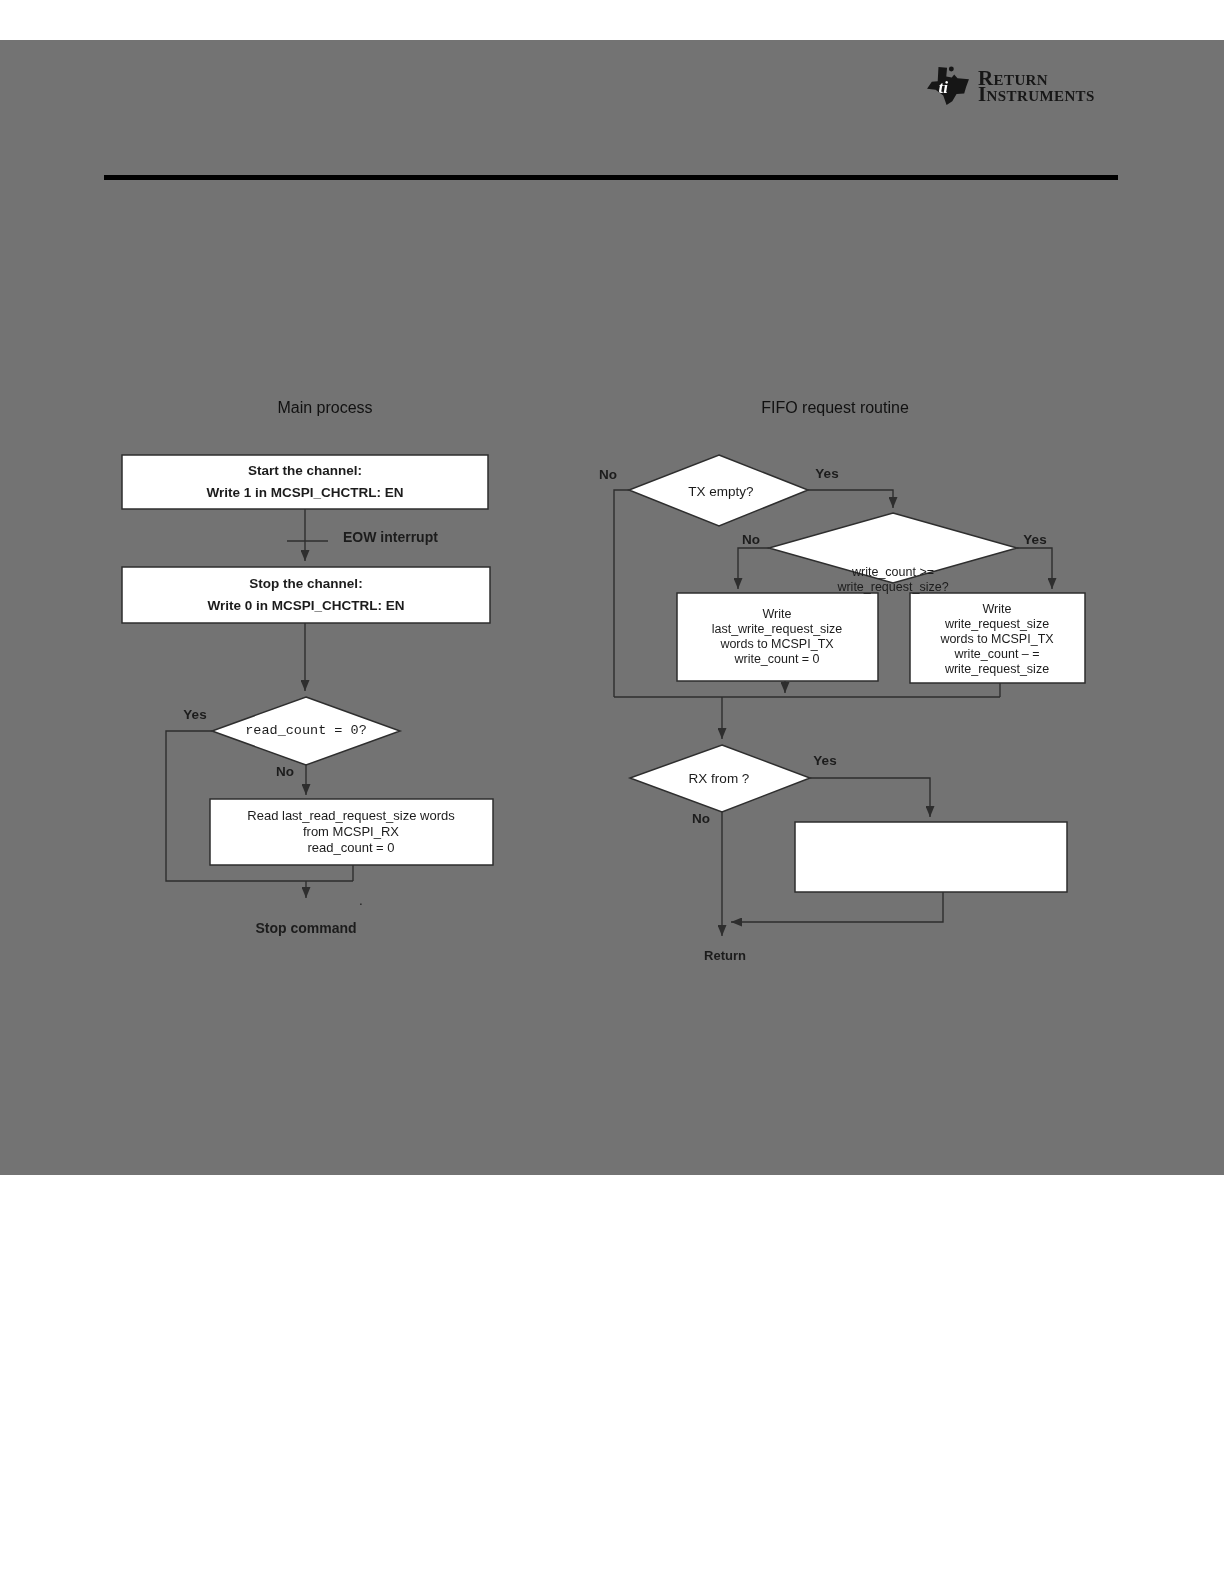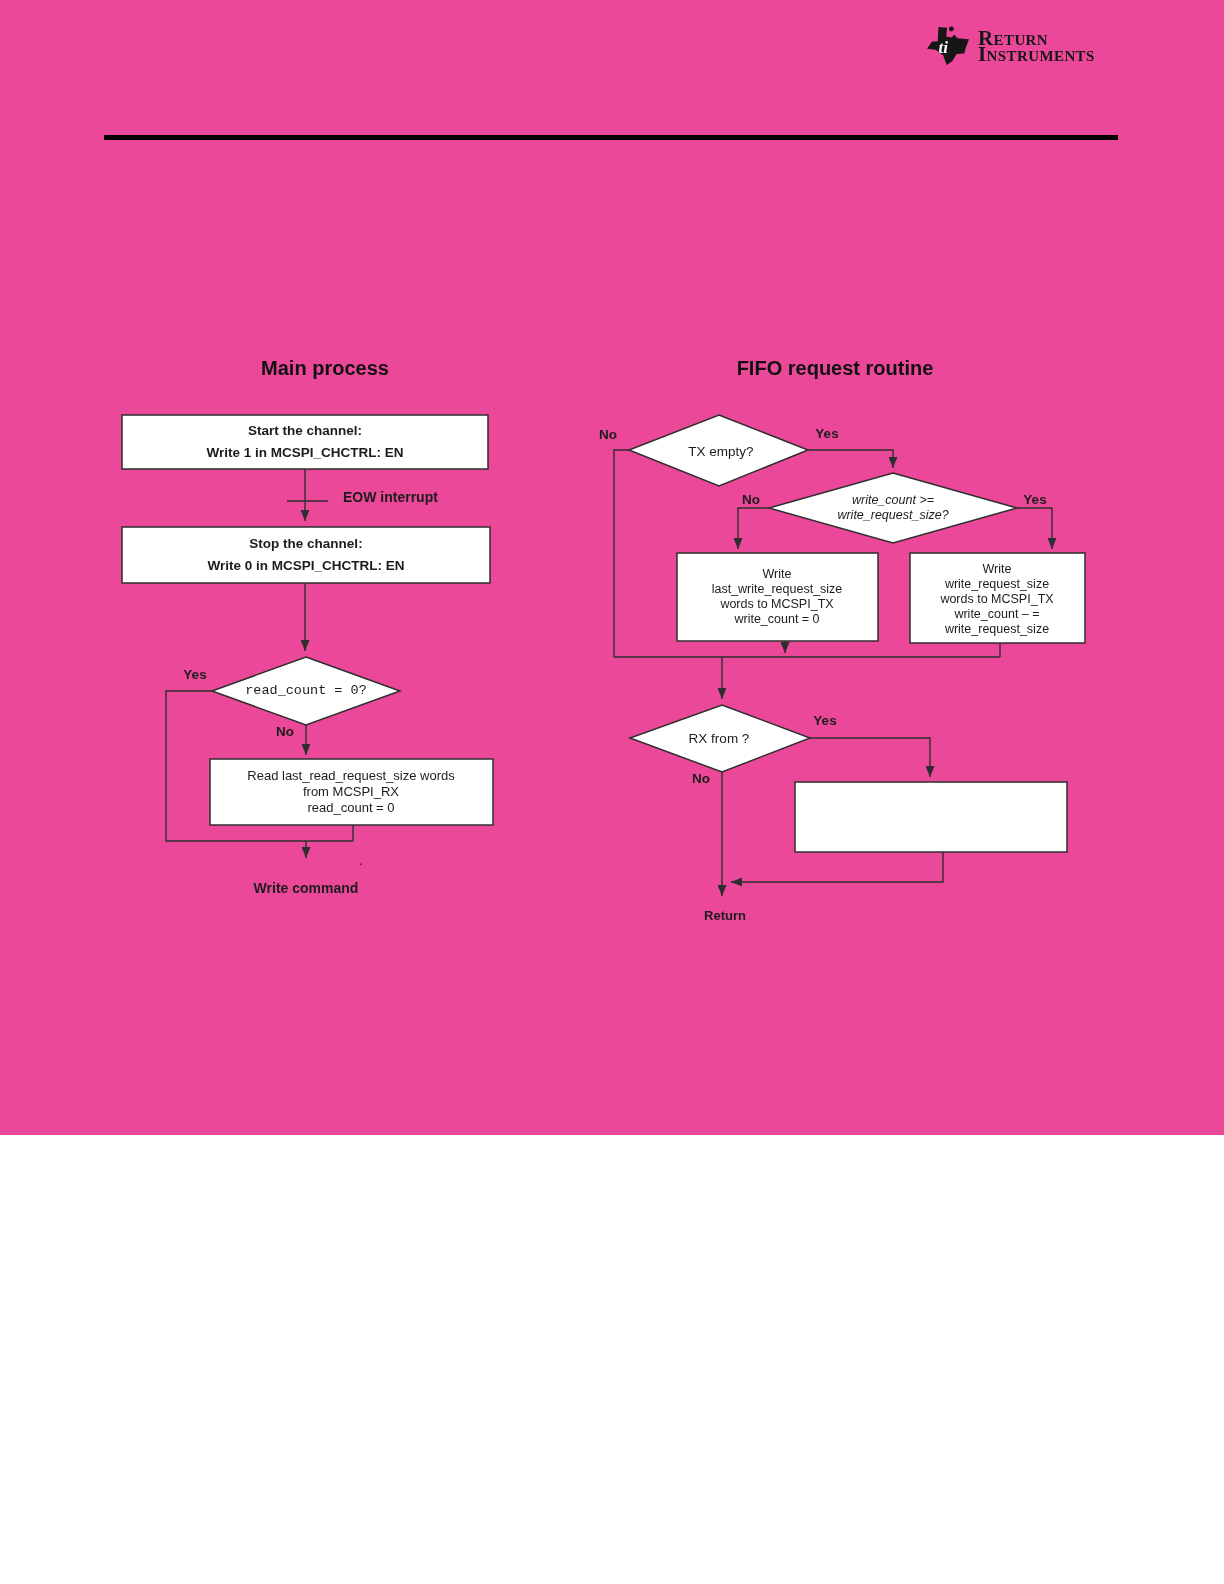--- a/index.html
+++ b/index.html
@@ -4,43 +4,44 @@
 <style>
   :root{
     --line:#2e2e2e;
     --text:#1c1c1c;
     --rule:#000000;
   }
   html,body{margin:0;padding:0;background:#ffffff;}
   .page{
     position:relative;
     width:1224px;height:1135px;
-    background:#ec4899;
+    background:#737373;
     font-family:"Liberation Sans", sans-serif;
     overflow:hidden;
+    margin-top:40px;
   }
   .rule{position:absolute;background:var(--rule);}
   .rule.top{left:104px;top:135px;width:1014px;height:5px;}
   .rule.bottom{left:104px;top:1493px;width:1014px;height:5px;}
 
   .diagram-svg{position:absolute;left:0;top:0;}
   .edge{stroke:var(--line);stroke-width:1.4;fill:none;}
   .shape{stroke:var(--line);stroke-width:1.5;fill:#ffffff;}
 
   .t{
     position:absolute;
     transform:translate(-50%,-50%);
     white-space:pre-line;
     text-align:center;
     color:var(--text);
     font-size:13.5px;
     line-height:16px;
   }
   .t.bold{font-weight:bold;}
-  .t.title{font-size:20px;font-weight:bold;color:#111;}
+  .t.title{font-size:16px;font-weight:normal;color:#111;}
   .t.small{font-size:12.5px;line-height:15px;}
   .t.lh17{line-height:22px;}
   .t.left-align{transform:translate(0,-50%);text-align:left;}
 
   .logo{position:absolute;left:927px;top:22px;display:flex;align-items:flex-start;}
   .logo-glyph{display:block;margin-top:3px;}
   .logo-text{
     margin-left:9px;margin-top:8px;
     font-family:"Liberation Serif", serif;
     font-weight:bold;
@@ -117,27 +118,27 @@
   <div class="t bold left-align" style="left:343px;top:497px;font-size:14px;">EOW interrupt</div>
   <div class="t bold lh17" style="left:306px;top:555px;">Stop the channel:
 Write 0 in MCSPI_CHCTRL: EN</div>
   <div class="t" style="left:306px;top:691px;font-family:Liberation Mono, monospace;">read_count = 0?</div>
   <div class="t bold" style="left:195px;top:675px;">Yes</div>
   <div class="t bold" style="left:285px;top:732px;">No</div>
   <div class="t" style="left:351px;top:792px;font-size:13px;">Read last_read_request_size words
 from MCSPI_RX
 read_count = 0</div>
   <div class="t" style="left:361px;top:861px;">.</div>
-  <div class="t bold" style="left:306px;top:888px;font-size:14px;">Write command</div>
+  <div class="t bold" style="left:306px;top:888px;font-size:14px;">Stop command</div>
 
   <div class="t title" style="left:835px;top:368px;">FIFO request routine</div>
   <div class="t" style="left:721px;top:452px;">TX empty?</div>
   <div class="t bold" style="left:608px;top:435px;">No</div>
   <div class="t bold" style="left:827px;top:434px;">Yes</div>
-  <div class="t small" style="left:893px;top:508px;font-style:italic;">write_count &gt;=
+  <div class="t small" style="left:893px;top:540px;">write_count &gt;=
 write_request_size?</div>
   <div class="t bold" style="left:751px;top:500px;">No</div>
   <div class="t bold" style="left:1035px;top:500px;">Yes</div>
   <div class="t small" style="left:777px;top:597px;">Write
 last_write_request_size
 words to MCSPI_TX
 write_count = 0</div>
   <div class="t small" style="left:997px;top:599px;">Write
 write_request_size
 words to MCSPI_TX

